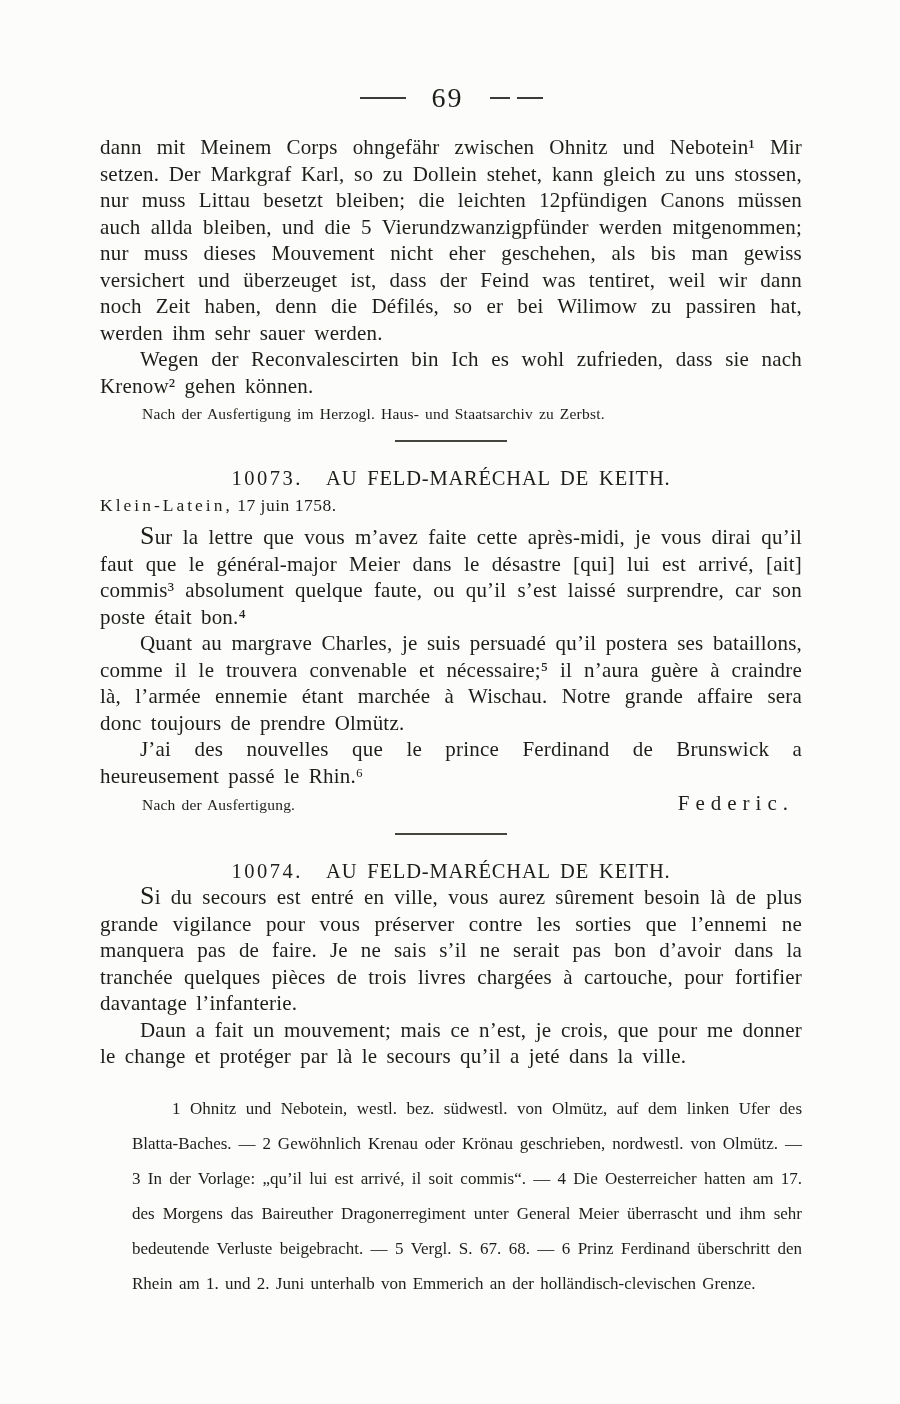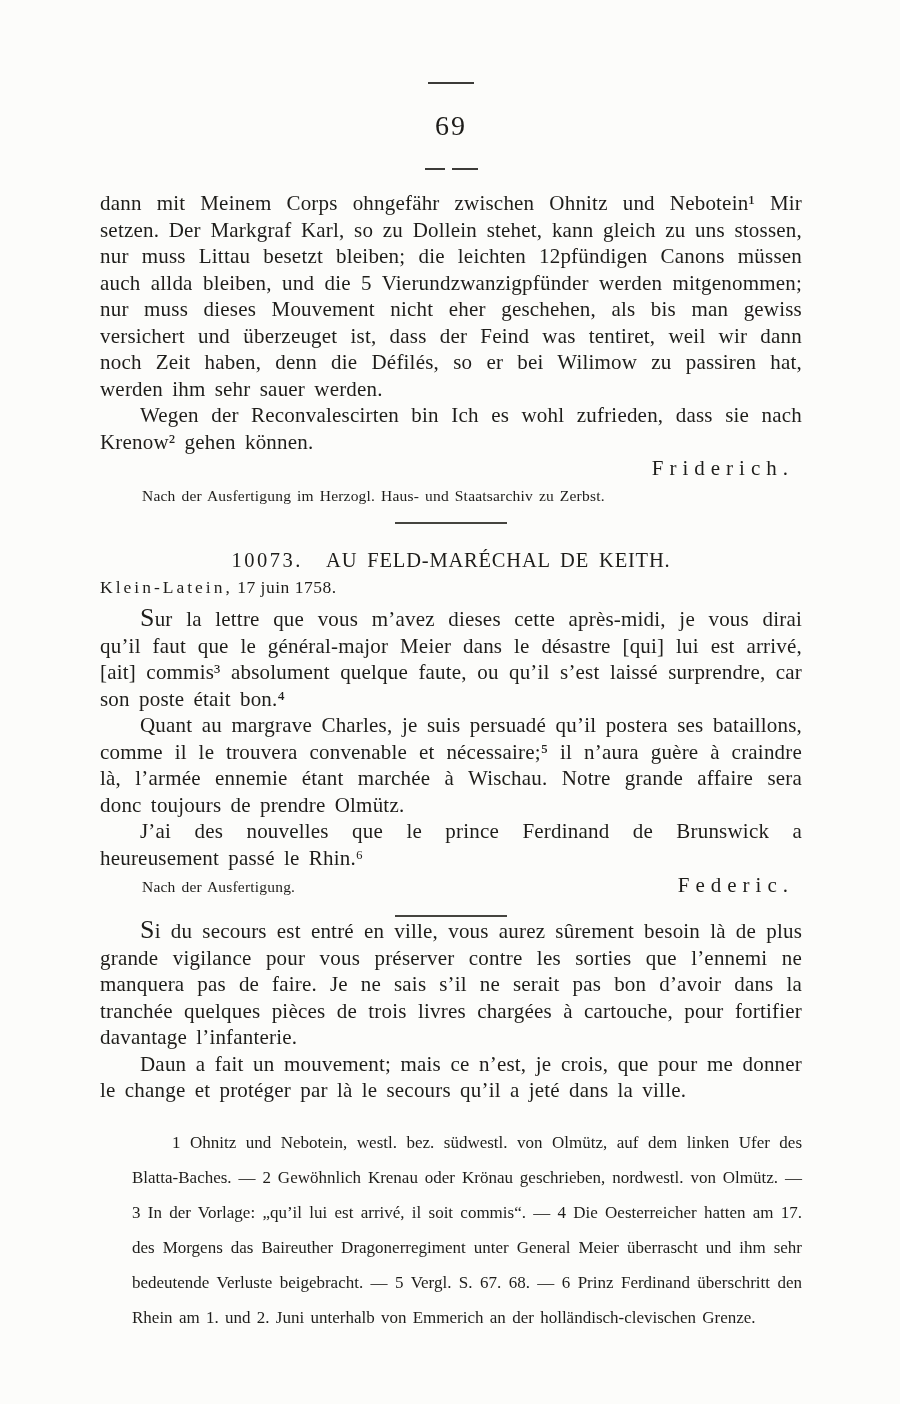--- a/index.html
+++ b/index.html
@@ -20,21 +20,20 @@
     width: 702px;
   }
 
   
   .page-header {
     display: flex;
     align-items: center;
     justify-content: center;
     gap: 26px;
     margin-bottom: 20px;
-    flex-direction: column;
   }
   .hrule {
     height: 0;
     border-top: 2px solid #3c3b38;
     width: 46px;
   }
   .hrule.short { width: 20px; }
   .rule-pair { display: flex; align-items: center; gap: 7px; }
   .page-number {
     font-size: 28px;
@@ -125,48 +124,51 @@
       <span class="rule-pair">
         <span class="hrule short"></span>
         <span class="hrule short" style="width:26px"></span>
       </span>
     </div>
 
     <div class="body-text">
       <p>dann mit Meinem Corps ohngefähr zwischen Ohnitz und Nebotein¹ Mir setzen. Der Markgraf Karl, so zu Dollein stehet, kann gleich zu uns stossen, nur muss Littau besetzt bleiben; die leichten 12pfündigen Canons müssen auch allda bleiben, und die 5 Vierundzwanzigpfünder werden mitgenommen; nur muss dieses Mouvement nicht eher geschehen, als bis man gewiss versichert und überzeuget ist, dass der Feind was tentiret, weil wir dann noch Zeit haben, denn die Défilés, so er bei Wilimow zu passiren hat, werden ihm sehr sauer werden.</p>
       <p class="indent">Wegen der Reconvalescirten bin Ich es wohl zufrieden, dass sie nach Krenow² gehen können.</p>
     </div>
-    <p class="signature">Friderich.</p>
     <p class="attribution">Nach der Ausfertigung im Herzogl. Haus- und Staatsarchiv zu Zerbst.</p>
 
     <hr class="section-divider">
 
     <div>
       <p class="letter-heading">
         <span class="letter-number">10073.</span>
         <span class="letter-title">AU FELD-MARÉCHAL DE KEITH.</span>
       </p>
       <p class="dateline">
         <span class="place">Klein-Latein,</span>
         <span class="date">17 juin 1758.</span>
       </p>
       <div class="body-text">
-        <p class="indent"><span class="lead-cap">S</span><span>ur la lettre que vous m’avez dieses cette après-midi, je vous dirai qu’il faut que le général-major Meier dans le désastre [qui] lui est arrivé, [ait] commis³ absolument quelque faute, ou qu’il s’est laissé surprendre, car son poste était bon.⁴</span></p>
+        <p class="indent"><span class="lead-cap">S</span><span>ur la lettre que vous m’avez faite cette après-midi, je vous dirai qu’il faut que le général-major Meier dans le désastre [qui] lui est arrivé, [ait] commis³ absolument quelque faute, ou qu’il s’est laissé surprendre, car son poste était bon.⁴</span></p>
         <p class="indent">Quant au margrave Charles, je suis persuadé qu’il postera ses bataillons, comme il le trouvera convenable et nécessaire;⁵ il n’aura guère à craindre là, l’armée ennemie étant marchée à Wischau. Notre grande affaire sera donc toujours de prendre Olmütz.</p>
         <p class="indent">J’ai des nouvelles que le prince Ferdinand de Brunswick a heureusement passé le Rhin.⁶</p>
       </div>
       <div class="sig-row">
         <p class="attribution">Nach der Ausfertigung.</p>
         <p class="signature">Federic.</p>
       </div>
     </div>
 
     <hr class="section-divider">
 
     <div>
+      <p class="letter-heading">
+        <span class="letter-number">10074.</span>
+        <span class="letter-title">AU FELD-MARÉCHAL DE KEITH.</span>
+      </p>
       <div class="body-text">
         <p class="indent"><span class="lead-cap">S</span><span>i du secours est entré en ville, vous aurez sûrement besoin là de plus grande vigilance pour vous préserver contre les sorties que l’ennemi ne manquera pas de faire. Je ne sais s’il ne serait pas bon d’avoir dans la tranchée quelques pièces de trois livres chargées à cartouche, pour fortifier davantage l’infanterie.</span></p>
         <p class="indent mt-body">Daun a fait un mouvement; mais ce n’est, je crois, que pour me donner le change et protéger par là le secours qu’il a jeté dans la ville.</p>
       </div>
     </div>
 
     <p class="footnotes">
       <span>1 Ohnitz und Nebotein, westl. bez. südwestl. von Olmütz, auf dem linken Ufer des Blatta-Baches.</span><span> — </span><span>2 Gewöhnlich Krenau oder Krönau geschrieben, nordwestl. von Olmütz.</span><span> — </span><span>3 In der Vorlage: „qu’il lui est arrivé, il soit commis“.</span><span> — </span><span>4 Die Oesterreicher hatten am 17. des Morgens das Baireuther Dragonerregiment unter General Meier überrascht und ihm sehr bedeutende Verluste beigebracht.</span><span> — </span><span>5 Vergl. S. 67. 68.</span><span> — </span><span>6 Prinz Ferdinand überschritt den Rhein am 1. und 2. Juni unterhalb von Emmerich an der holländisch-clevischen Grenze.</span>
     </p>
 

